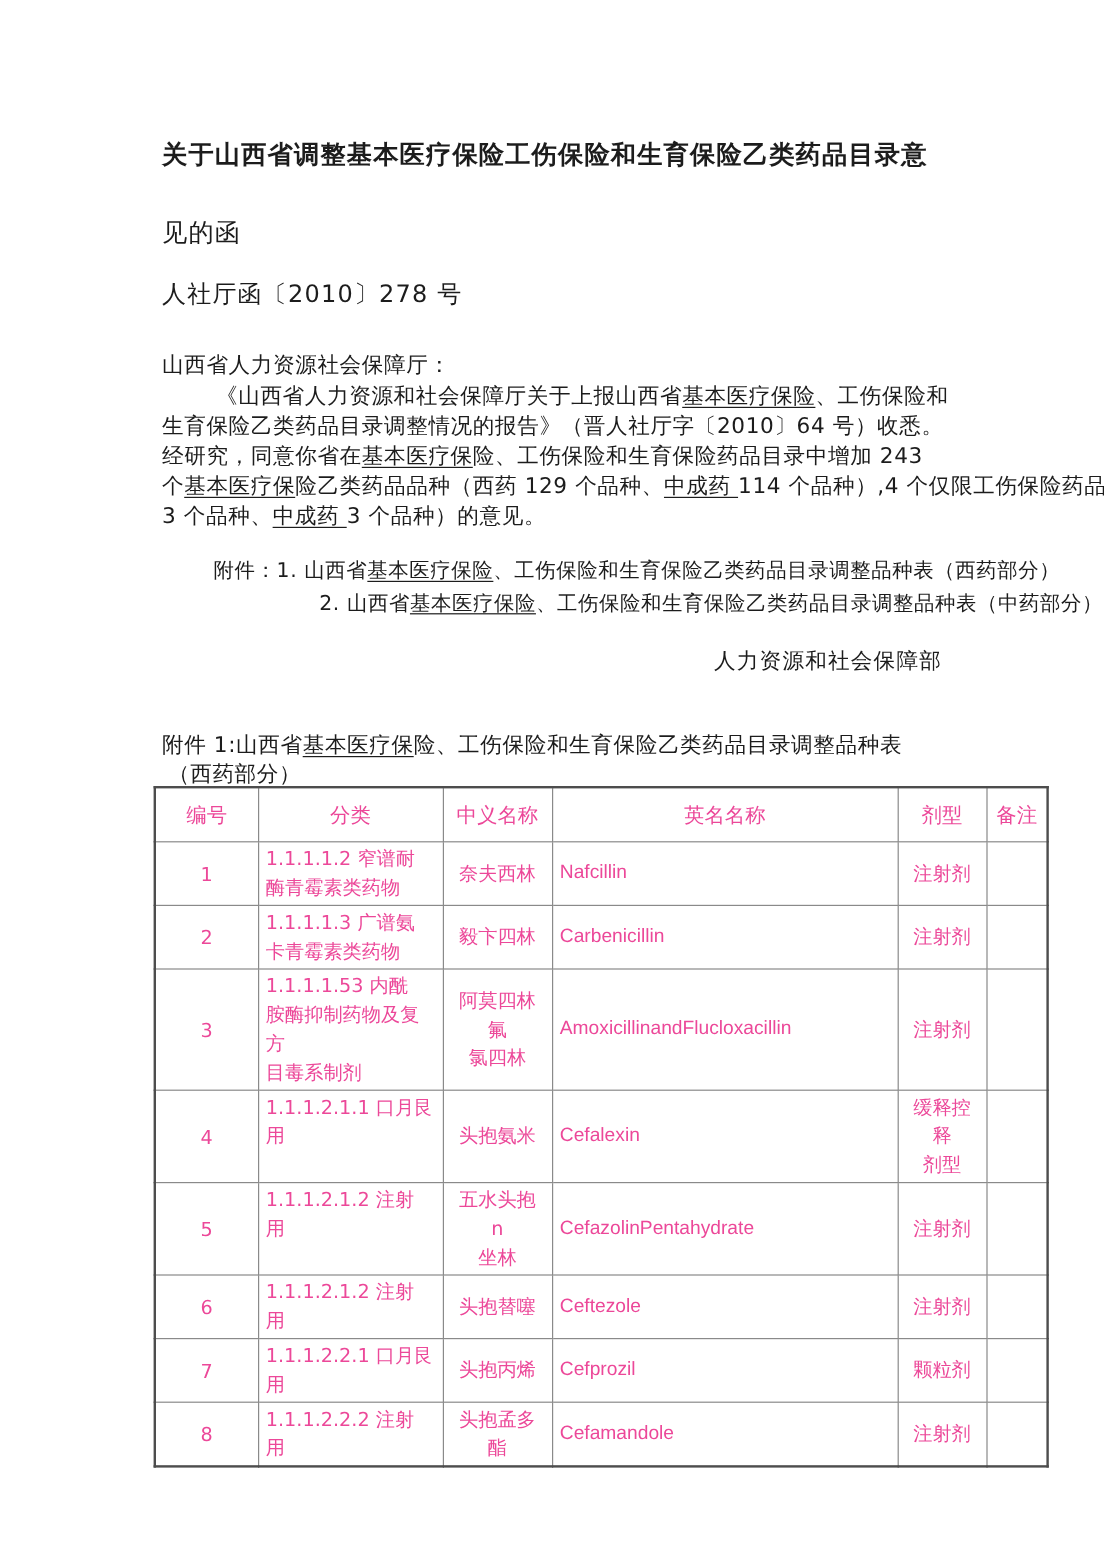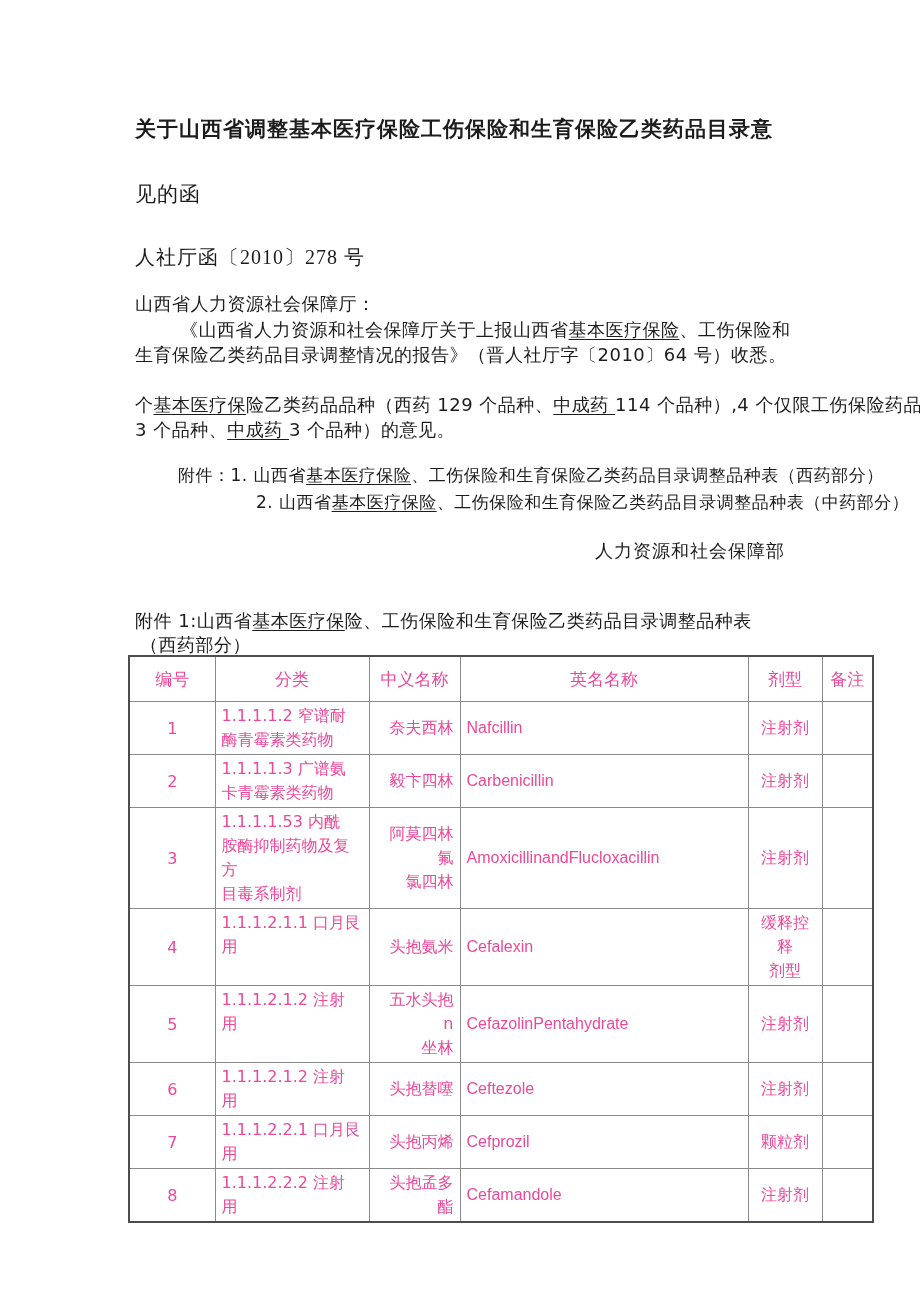--- a/index.html
+++ b/index.html
@@ -5,30 +5,30 @@
   html,body { margin:0; padding:0; background:#e8e8e8; }
   .page {
     position:relative; width:920px; height:1303px; margin:0 auto;
     background:#ffffff; overflow:hidden;
     font-family:"DejaVu Sans","Liberation Sans",sans-serif;
     color:#1c1c1c;
   }
   .abs { position:absolute; white-space:nowrap; }
   .title1 { left:135px; top:115px; font-size:21px; font-weight:bold; letter-spacing:1px; }
   .title2 { left:135px; top:180px; font-size:21px; font-weight:normal; letter-spacing:1px; }
-  .docnum { left:135px; top:244px; font-size:20px; letter-spacing:1px;font-family:Liberation Serif, serif; }
+  .docnum { left:135px; top:232px; font-size:20px; letter-spacing:1px; }
   .bodyline { font-size:18px; letter-spacing:0.5px; }
   .salutation { left:135px; top:292px; }
   .p1 { left:180px; top:318px; }
   .p2 { left:135px; top:343px;text-align:center; }
   .p3 { left:135px; top:368px; }
   .p4 { left:135px; top:393px; }
   .p5 { left:135px; top:418px; }
   .att1 { left:178px; top:464px; font-size:17px; letter-spacing:0.5px; }
-  .att2 { left:256px; top:491px; font-size:17px; letter-spacing:0.5px; }
+  .att2 { left:266px; top:491px; font-size:17px; letter-spacing:0.5px; }
   .signer { left:595px; top:539px; font-size:18px; letter-spacing:1px; }
   .cap1 { left:135px; top:609px; font-size:18px; letter-spacing:0.5px; }
   .cap2 { left:140px; top:633px; font-size:18px; letter-spacing:0.5px;text-align:right; }
   .u { text-decoration:underline; text-underline-offset:3px; }
 
   table.drug {
     position:absolute; left:128px; top:655px;
     border-collapse:collapse; table-layout:fixed;
     font-size:16px; color:#ec4899;
   }
@@ -39,39 +39,40 @@
   table.drug { border:2px solid #4d4d4d; }
   table.drug th { font-weight:normal; font-size:17px; text-align:center; height:40px; }
   .col-no   { width:86px; }
   .col-cat  { width:154px; }
   .col-cn   { width:91px; }
   .col-en   { width:288px; }
   .col-form { width:74px; }
   .col-note { width:51px; }
   td.c-no   { text-align:center; vertical-align:middle; }
   td.c-cat  { text-align:left; vertical-align:top; padding-left:7px; line-height:24px; }
-  td.c-cn   { text-align:right; vertical-align:middle; padding-left:9px; line-height:24px; }
+  td.c-cn   { text-align:center; vertical-align:middle; padding-left:9px; line-height:24px; }
   td.c-cn.bottom { vertical-align:bottom; }
   td.c-en   { text-align:left; vertical-align:middle; padding-left:12px;
               font-family:"Liberation Sans","DejaVu Sans",sans-serif; }
   td.c-form { text-align:center; vertical-align:middle; line-height:24px;margin-left:44px; }
   td.c-note { vertical-align:middle; }
 </style>
 </head>
 <body>
 
 <div class="page">
 
   <div class="abs title1">关于山西省调整基本医疗保险工伤保险和生育保险乙类药品目录意</div>
   <div class="abs title2">见的函</div>
   <div class="abs docnum">人社厅函〔2010〕278 号</div>
 
   <div class="abs bodyline p1"><span>《山西省人力资源和社会保障厅关于上报山西省</span><span class="u">基本医疗保险</span><span>、工伤保险和</span></div>
   <div class="abs bodyline salutation"><span>山西省人力资源社会保障厅：</span></div>
   <div class="abs bodyline p2"><span>生育保险乙类药品目录调整情况的报告》（晋人社厅字〔2010〕64 号）收悉。</span></div>
+  <div class="abs bodyline p3"><span>经研究，同意你省在</span><span class="u">基本医疗保</span><span>险、工伤保险和生育保险药品目录中增加 243</span></div>
   <div class="abs bodyline p4"><span>个</span><span class="u">基本医疗保</span><span>险乙类药品品种（西药 129 个品种、</span><span class="u">中成药 </span><span>114 个品种）,4 个仅限工伤保险药品品种（西药</span></div>
   <div class="abs bodyline p5"><span>3 个品种、</span><span class="u">中成药 </span><span>3 个品种）的意见。</span></div>
 
   <div class="abs att1"><span>附件：1. 山西省</span><span class="u">基本医疗保险</span><span>、工伤保险和生育保险乙类药品目录调整品种表（西药部分）</span></div>
   <div class="abs att2"><span>2. 山西省</span><span class="u">基本医疗保险</span><span>、工伤保险和生育保险乙类药品目录调整品种表（中药部分）</span></div>
 
   <div class="abs signer">人力资源和社会保障部</div>
 
   <div class="abs cap1"><span>附件 1:山西省</span><span class="u">基本医疗保</span><span>险、工伤保险和生育保险乙类药品目录调整品种表</span></div>
   <div class="abs cap2">（西药部分）</div>

